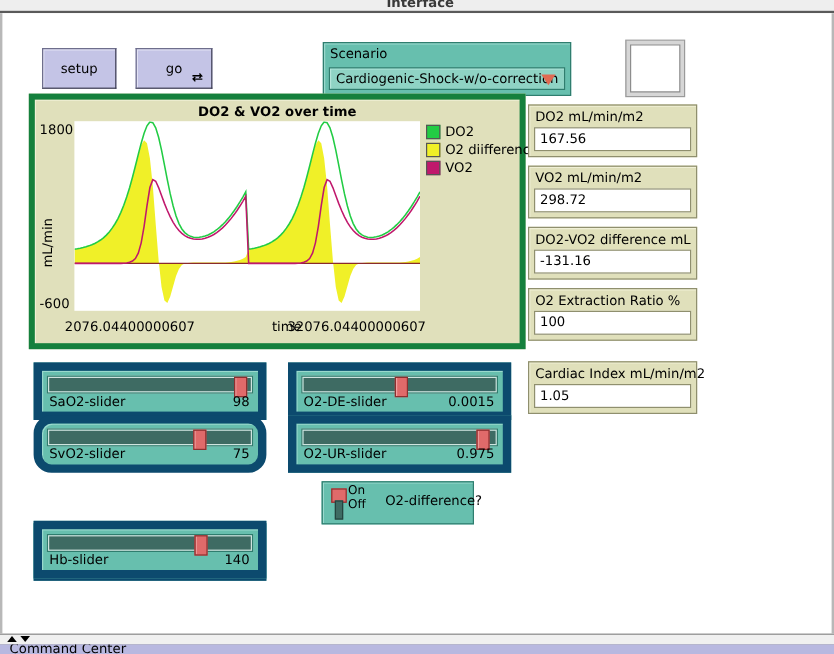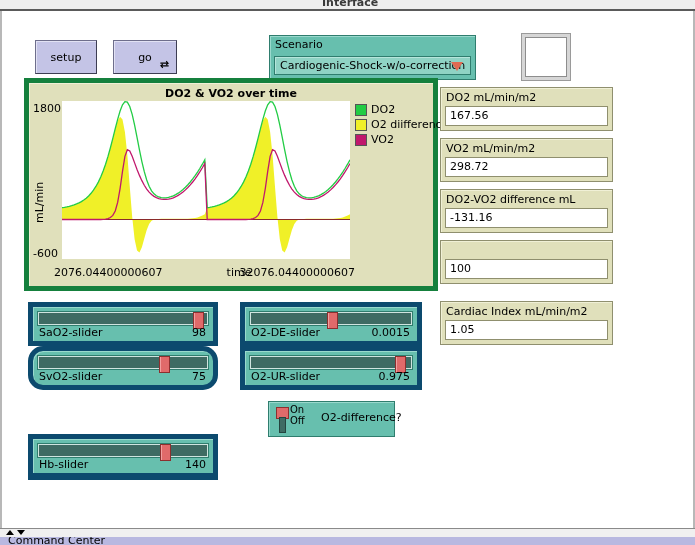--- a/index.html
+++ b/index.html
@@ -168,42 +168,41 @@
     flex: 0 0 auto;
   }
   .legend-text { font-size: 11px; color: #000; white-space: nowrap; }
 
   
   .monitor {
     position: absolute;
     background: #e0e0bb;
     border: 1px solid #8f8f6e;
     box-shadow: inset 1px 1px 0 #f0f0d6;
-    padding-left: 32px;
   }
   .monitor-label {
     position: absolute; left: 5px; top: 3px;
     font-size: 11px; color: #000; white-space: nowrap;
   }
   .monitor-value-box {
     position: absolute; left: 4px; right: 4px; bottom: 4px;
     height: 18px;
     background: #ffffff;
     border: 1px solid #8f8f6e;
   }
   .monitor-value {
     position: absolute; left: 4px; top: 2px;
     font-size: 11px; color: #000;
   }
 
   
   .slider {
     position: absolute;
     background: #67bfae;
-    border: 5px solid #0c4a6e;
+    border: 7px solid #0c4a6e;
     box-shadow: inset 1px 1px 0 #9ad9cd;
   }
   .slider-track {
     position: absolute; left: 4px; right: 4px; top: 4px;
     height: 13px;
     background: #cfe4df;
     border: 1px solid #2f7d6e;
   }
   .slider-fill {
     position: absolute; left: 1px; top: 1px;
@@ -379,20 +378,21 @@
           <div class="monitor-value">298.72</div>
         </div>
       </div>
       <div class="monitor" style="left: 440px; top: 178px; width: 139px; height: 42px;">
         <div class="monitor-label">DO2-VO2 difference mL</div>
         <div class="monitor-value-box">
           <div class="monitor-value">-131.16</div>
         </div>
       </div>
       <div class="monitor" style="left: 440px; top: 229px; width: 139px; height: 42px;">
+        <div class="monitor-label">O2 Extraction Ratio %</div>
         <div class="monitor-value-box">
           <div class="monitor-value">100</div>
         </div>
       </div>
       <div class="monitor" style="left: 440px; top: 290px; width: 139px; height: 42px;">
         <div class="monitor-label">Cardiac Index mL/min/m2</div>
         <div class="monitor-value-box">
           <div class="monitor-value">1.05</div>
         </div>
       </div>

